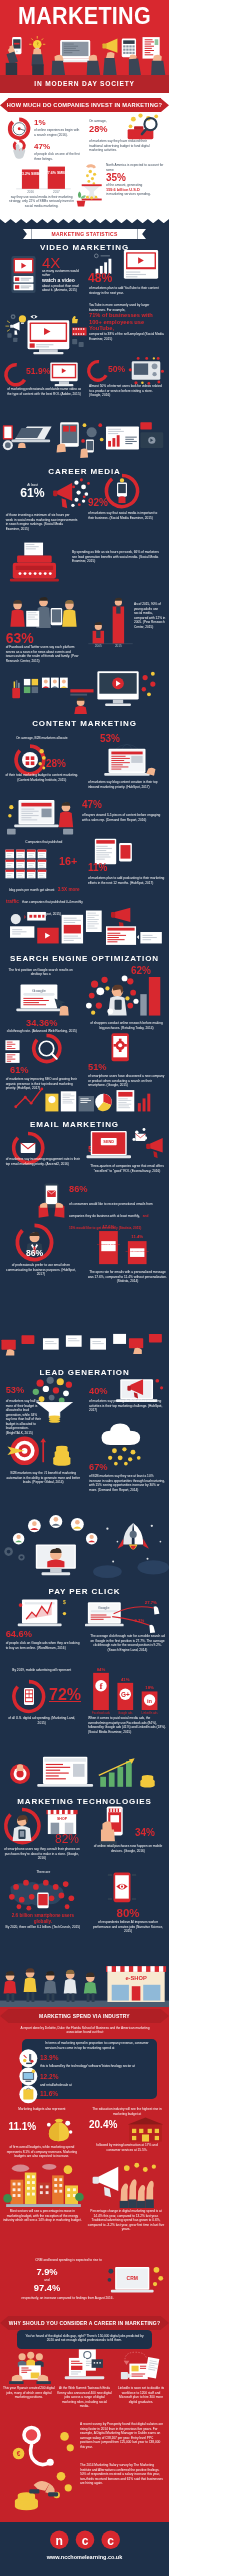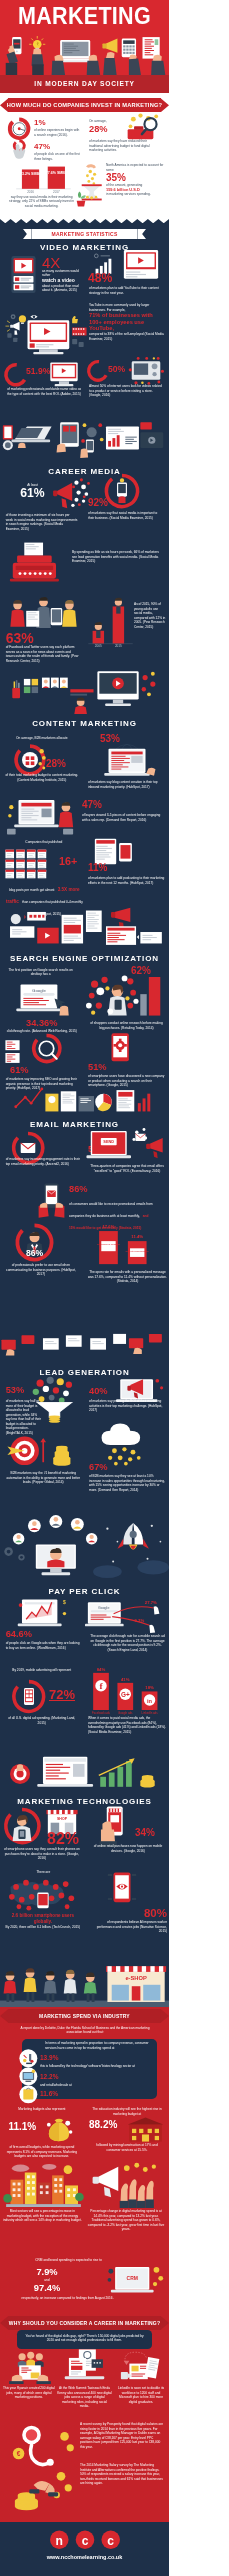--- a/index.html
+++ b/index.html
@@ -1311,21 +1311,21 @@
     <rect x="18.4" y="13" width="11.2" height="18" fill="#d8282f"></rect>
     <g fill="#fff">
           <rect x="19.6" y="14.5" width="4" height="4"></rect>
           <rect x="24.6" y="14.5" width="4" height="4"></rect>
       <rect x="19.6" y="20" width="4" height="4"></rect>
           <rect x="24.6" y="20" width="4" height="4"></rect>
       <rect x="19.6" y="25.5" width="9" height="4"></rect>
         </g>
   </svg>
   <div class="t" style="left:49px;top:108px;width:29px;">
-    <div style="font-size:13px;font-weight:700;color:#d8282f;line-height:10.8px;text-decoration:underline;">72%</div>
+    <div style="font-size:16px;font-weight:700;color:#d8282f;line-height:10.8px;text-decoration:underline;">72%</div>
   </div>
   <div class="cap t ctr" style="left:5.7px;top:134px;width:72px;color:#fff;">of all U.S. digital ad spending. (Marketing Land, 2015)</div>
 
   <svg class="t" style="left:86px;top:82px;" width="80" height="52" viewBox="0 0 112 72">
     <rect x="10" y="12" width="22" height="52" fill="#d8282f"></rect>
     <rect x="44" y="26" width="22" height="38" fill="#d8282f"></rect>
     <rect x="78" y="38" width="22" height="26" fill="#d8282f"></rect>
     <text x="21" y="9" font-size="6" fill="#d8282f" text-anchor="middle" font-weight="bold" font-family="Liberation Sans, sans-serif">84%</text>
     <text x="55" y="23" font-size="6" fill="#d8282f" text-anchor="middle" font-weight="bold" font-family="Liberation Sans, sans-serif">41%</text>
     <text x="89" y="35" font-size="6" fill="#d8282f" text-anchor="middle" font-weight="bold" font-family="Liberation Sans, sans-serif">18%</text>
@@ -1397,21 +1397,21 @@
           <rect x="12" y="4" width="4" height="6"></rect>
       <rect x="20" y="4" width="4" height="6"></rect>
           <rect x="28" y="4" width="4" height="6"></rect>
           <rect x="36" y="4" width="4" height="6"></rect>
         </g>
     <text x="24" y="18" font-size="5" fill="#d8282f" text-anchor="middle" font-weight="bold" font-family="Liberation Sans, sans-serif">SHOP</text>
     <rect x="8" y="22" width="12" height="16" fill="#8b97a6"></rect>
     <rect x="28" y="22" width="12" height="16" fill="#c8ced6"></rect>
   </svg>
   <div class="t" style="left:47px;top:42px;width:32px;">
-    <div style="font-size:16px;font-weight:700;color:#d8282f;line-height:10.8px;">82%</div>
+    <div style="font-size:12px;font-weight:400;color:#d8282f;line-height:10.8px;text-align:right;">82%</div>
   </div>
   <div class="cap t ctr" style="left:2.9px;top:55px;width:78px;color:#fff;">of smartphone users say they consult their phones on purchases they're about to make in a store. (Google, 2016)</div>
 
   <svg class="t" style="left:98px;top:13px;" width="32" height="42" viewBox="0 0 44 58">
     <rect x="12" y="2" width="22" height="40" rx="2.5" fill="#fff"></rect>
     <rect x="14" y="5" width="18" height="32" fill="#d8282f"></rect>
     <rect x="14" y="5" width="18" height="5" fill="#fff"></rect>
     <g fill="#d8282f">
           <rect x="15" y="5" width="2" height="5"></rect>
           <rect x="19" y="5" width="2" height="5"></rect>
@@ -1464,21 +1464,21 @@
     <path d="M14 22 q8 -8 16 0 q-8 8 -16 0z" fill="#d8282f"></path>
     <circle cx="22" cy="22" r="3.4" fill="#fff"></circle>
     <circle cx="22" cy="22" r="1.6" fill="#d8282f"></circle>
     <g fill="#2c3e50">
           <rect x="2" y="4" width="6" height="3"></rect>
           <rect x="36" y="4" width="6" height="3"></rect>
       <rect x="2" y="38" width="6" height="3"></rect>
           <rect x="36" y="38" width="6" height="3"></rect>
         </g>
   </svg>
-  <div class="t" style="left:89px;top:115px;width:78px;text-align:right;">
+  <div class="t" style="left:89px;top:115px;width:78px;text-align:center;">
     <div style="font-size:11.5px;font-weight:700;color:#d8282f;line-height:12.2px;">80%</div>
     <div class="cap" style="color:#fff;margin-top:0.7px;">of respondents believe AI improves worker performance and creates jobs (Narrative Science, 2015)</div>
   </div>
 
   <svg class="t" style="left:0;top:171px;" width="169" height="45" viewBox="0 0 236 62">
     <rect x="0" y="52" width="236" height="10" fill="#4b5c70"></rect>
     <g>
           <circle cx="14" cy="18" r="6" fill="#f3b58f"></circle>
       <path d="M14 11 q6 -1 6 6 l-12 0 q0 -6 6 -6z" fill="#3b2f26"></path>
       <path d="M7 26 q7 -4 14 0 l2 16 -18 0z" fill="#d8282f"></path>
@@ -1586,21 +1586,21 @@
         <circle cx="8" cy="16" r="2.6" fill="#fff"></circle>
     <circle cx="38" cy="26" r="2.4" fill="#fff"></circle>
   </svg>
   <div class="t ctr" style="left:4.3px;top:115px;width:36px;">
     <div style="font-size:10px;font-weight:700;color:#fff;line-height:10.8px;">11.1%</div>
   </div>
   <div class="cap t ctr" style="left:2.9px;top:138px;width:78px;color:#fff;">of firm overall budgets, while marketing spend represents 8.1% of company revenues. Marketing budgets are also expected to increase.</div>
 
   <div class="cap t ctr" style="left:89px;top:100px;width:76px;color:#fff;">The education industry will see the highest rise in marketing budget at</div>
   <div class="t" style="left:89px;top:113px;width:43px;">
-    <div style="font-size:10px;font-weight:700;color:#fff;line-height:10.8px;">88.2%</div>
+    <div style="font-size:10px;font-weight:700;color:#fff;line-height:10.8px;">20.4%</div>
   </div>
   <svg class="t" style="left:126px;top:109px;" width="39" height="27" viewBox="0 0 54 38">
     <rect x="4" y="12" width="46" height="24" fill="#b5201f"></rect>
     <path d="M2 12 l25 -10 25 10z" fill="#8f1a19"></path>
     <g fill="#f2c83c">
           <rect x="8" y="18" width="6" height="6"></rect>
           <rect x="18" y="18" width="6" height="6"></rect>
       <rect x="30" y="18" width="6" height="6"></rect>
           <rect x="40" y="18" width="6" height="6"></rect>
       <rect x="8" y="28" width="6" height="6"></rect>

